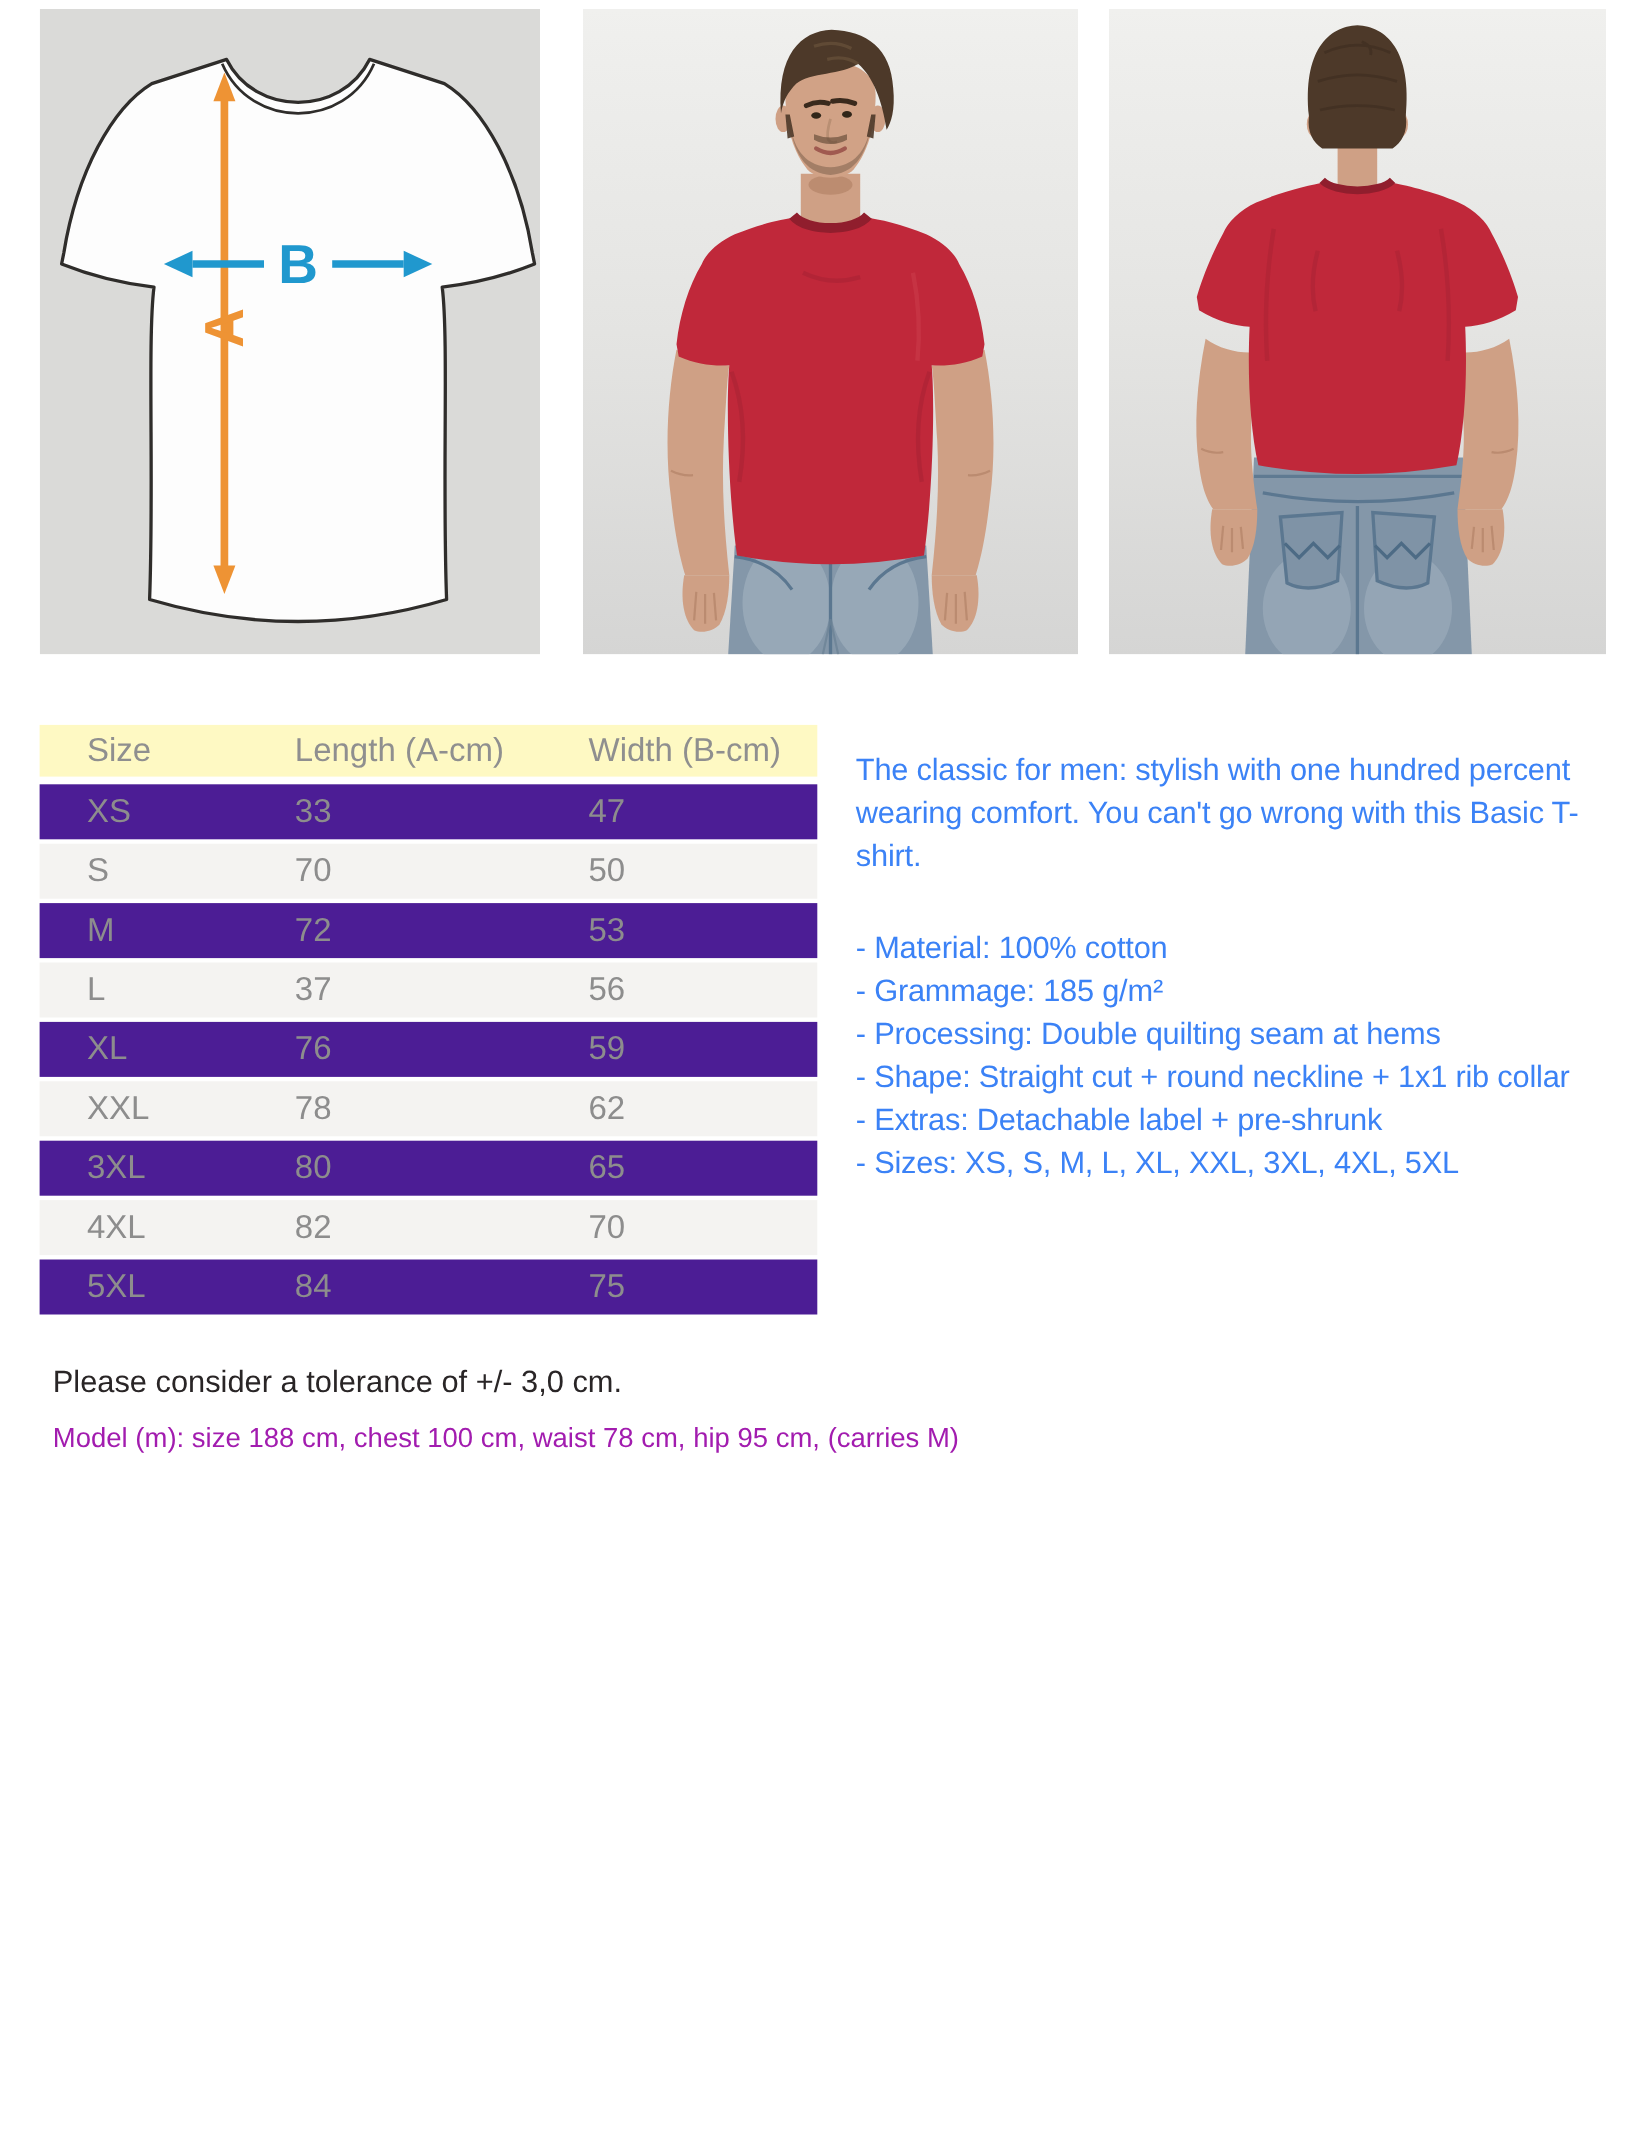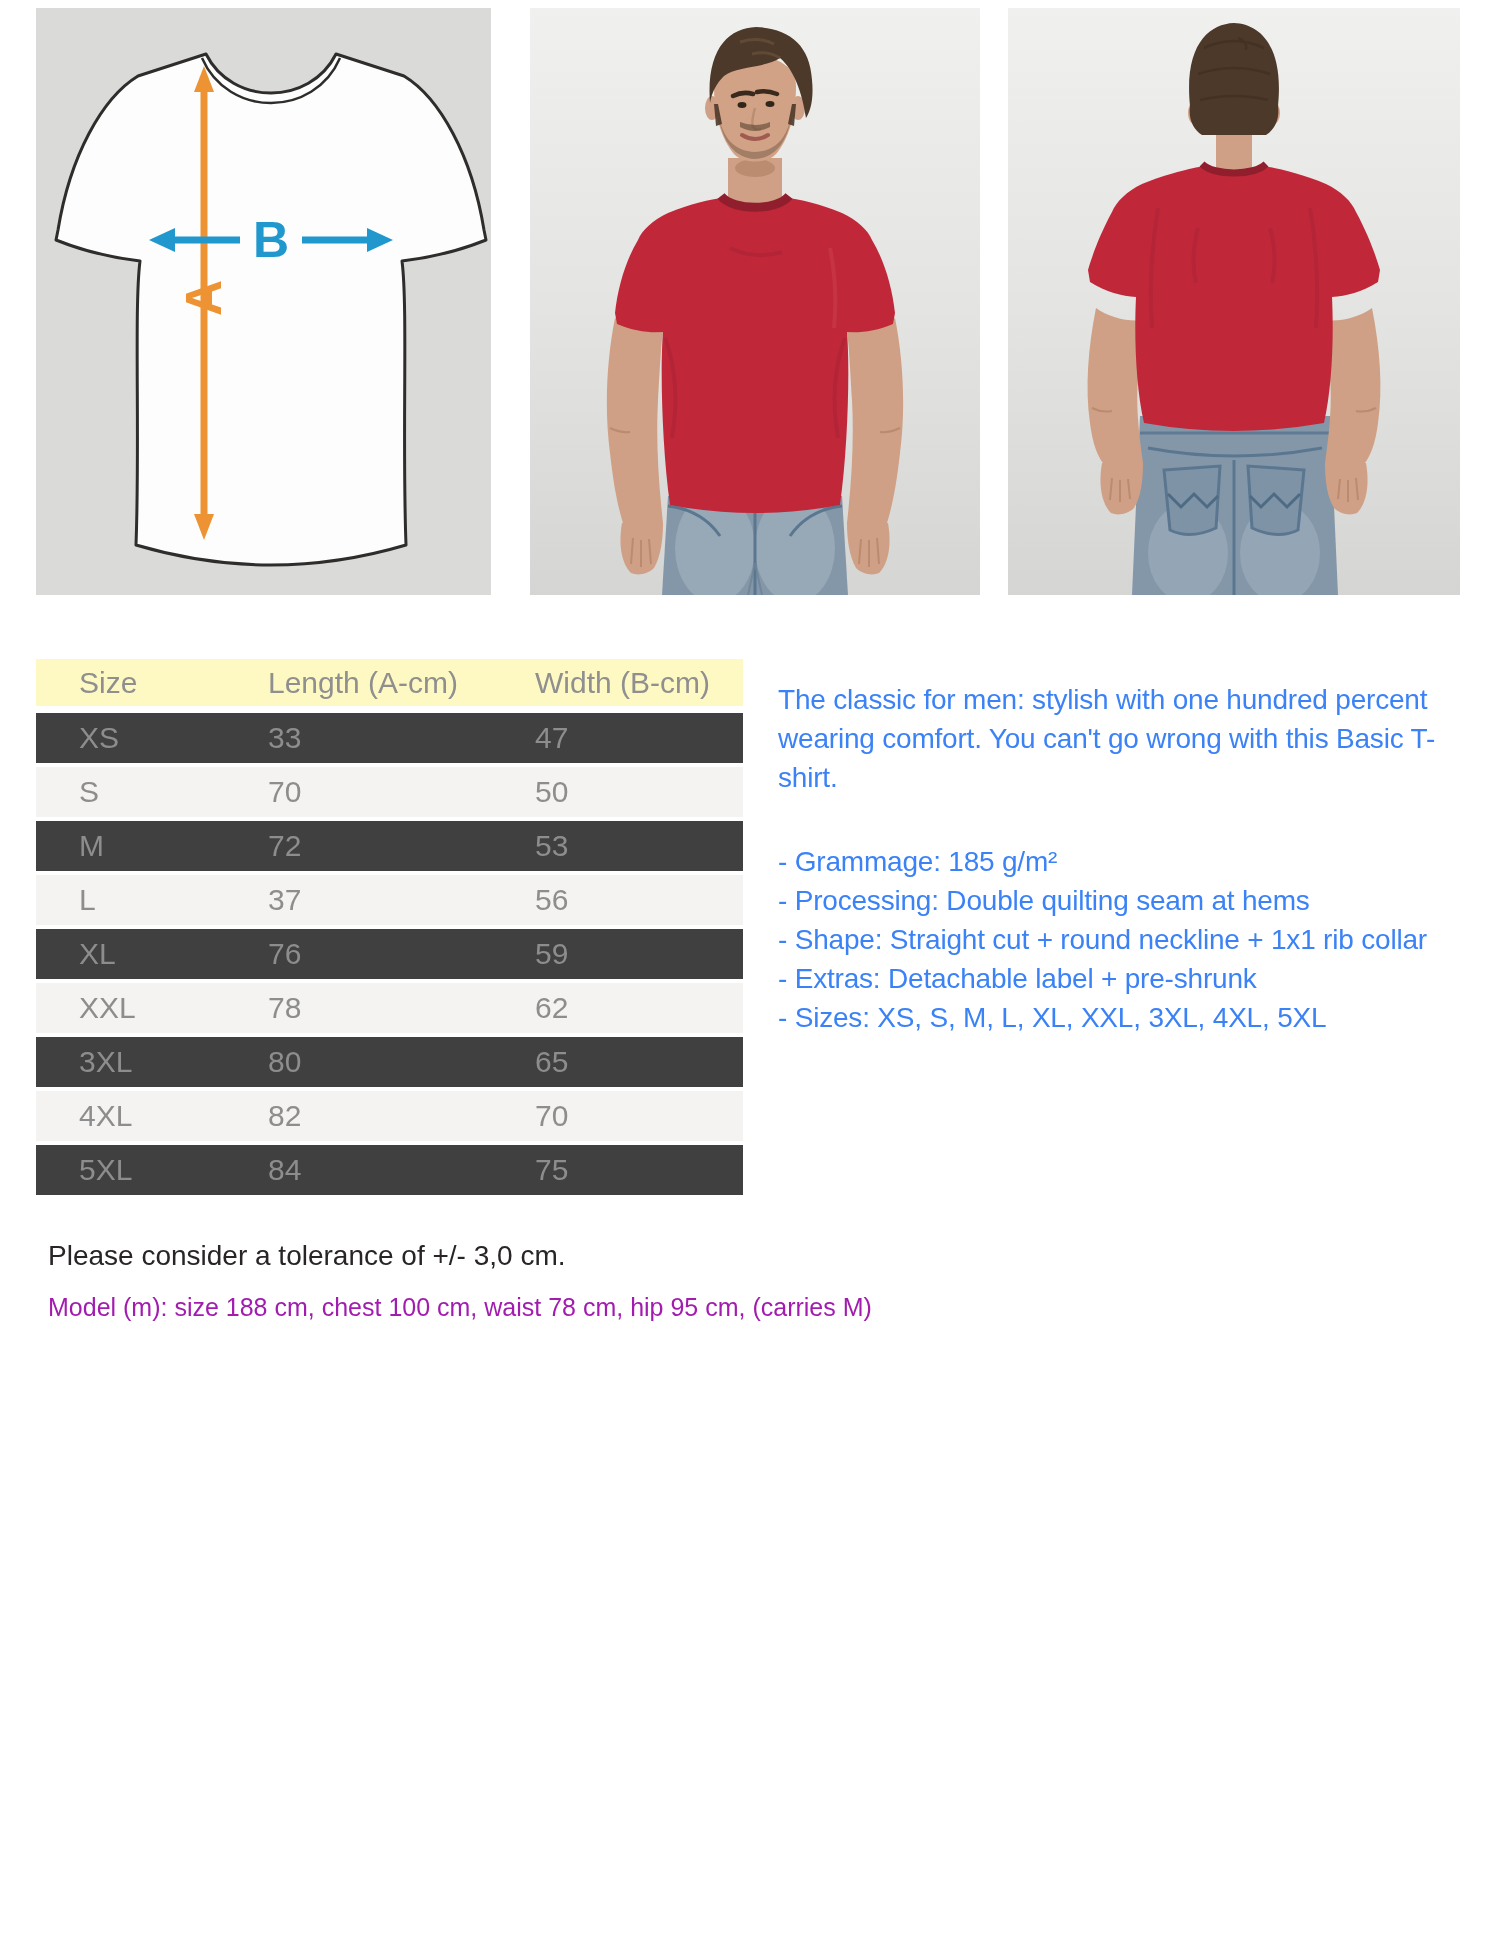--- a/index.html
+++ b/index.html
@@ -11,21 +11,21 @@
   #box-diagram{left:36px;width:455px;height:587px}
   #box-front{left:530px;width:450px;height:587px}
   #box-back{left:1008px;width:452px;height:587px}
   .img-box svg{display:block;width:100%;height:100%}
 
   
   .size-table{position:absolute;left:36px;top:659px;width:707px}
   .t-row{display:flex;align-items:center;height:50px;margin-bottom:4px;
          font-size:30px;color:#8d8d8d}
   .t-row.header{height:47px;margin-bottom:7px;background:#fef9c3;color:#8f8f8f}
-  .row-dark{background:#404040}
+  .row-dark{background:#4c1d95}
   .row-light{background:#f4f3f1}
   .c1{width:232px;padding-left:43px;box-sizing:border-box}
   .c2{width:267px}
   .c3{flex:1}
 
   
   .description{position:absolute;left:778px;top:680px;width:694px;
                font-size:28px;line-height:39px;color:#3b82f6;letter-spacing:-0.2px}
   .description p{margin:0 0 45px 0}
   .bullets div{white-space:nowrap}
@@ -254,20 +254,21 @@
     <div class="t-row row-dark">
       <div class="c1">5XL</div>
       <div class="c2">84</div>
       <div class="c3">75</div>
     </div>
   </div>
 
   <div class="description">
     <p>The classic for men: stylish with one hundred percent wearing comfort. You can't go wrong with this Basic T-shirt.</p>
     <div class="bullets">
+      <div>- Material: 100% cotton</div>
       <div>- Grammage: 185 g/m²</div>
       <div>- Processing: Double quilting seam at hems</div>
       <div>- Shape: Straight cut + round neckline + 1x1 rib collar</div>
       <div>- Extras: Detachable label + pre-shrunk</div>
       <div>- Sizes: XS, S, M, L, XL, XXL, 3XL, 4XL, 5XL</div>
     </div>
   </div>
 
   <div class="notes">
     <div class="tolerance">Please consider a tolerance of +/- 3,0 cm.</div>

